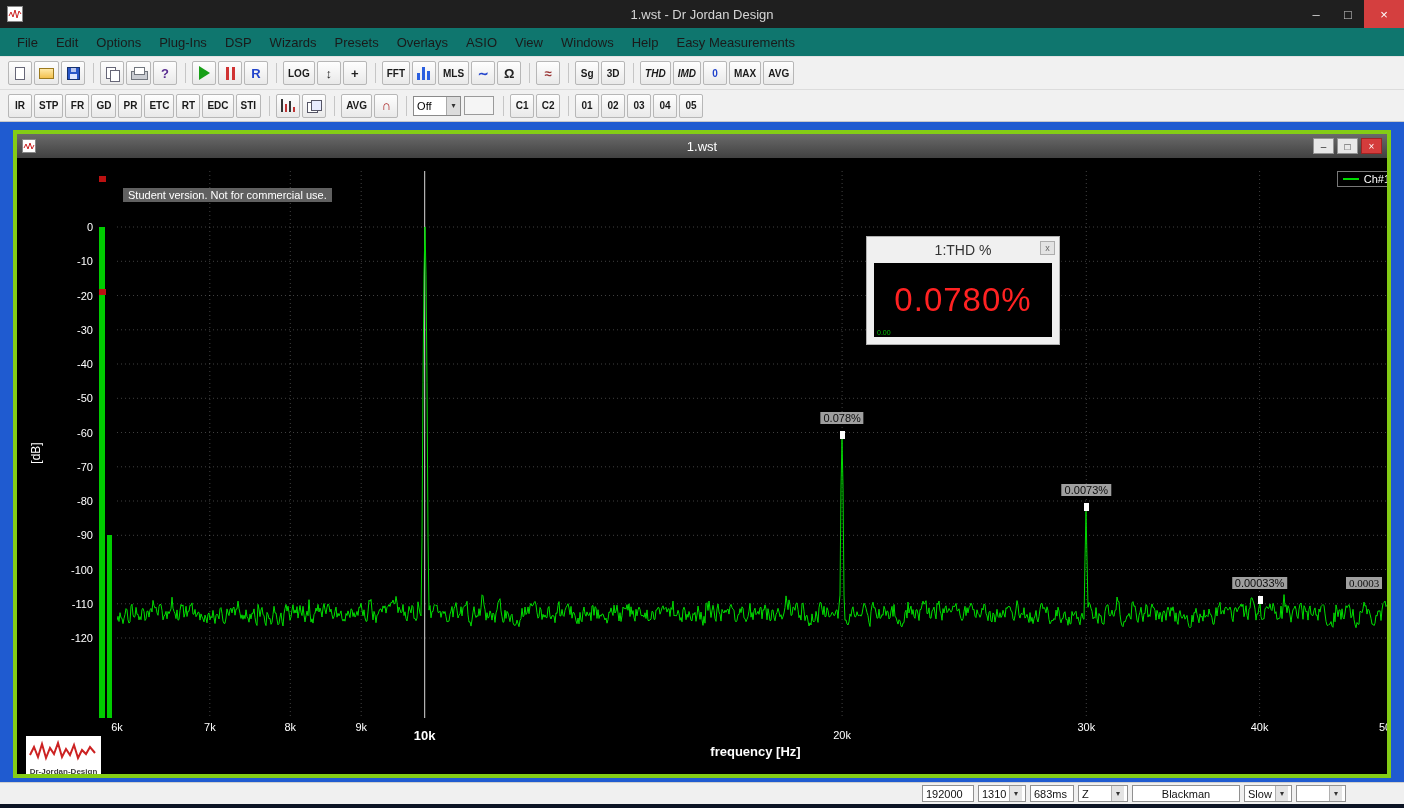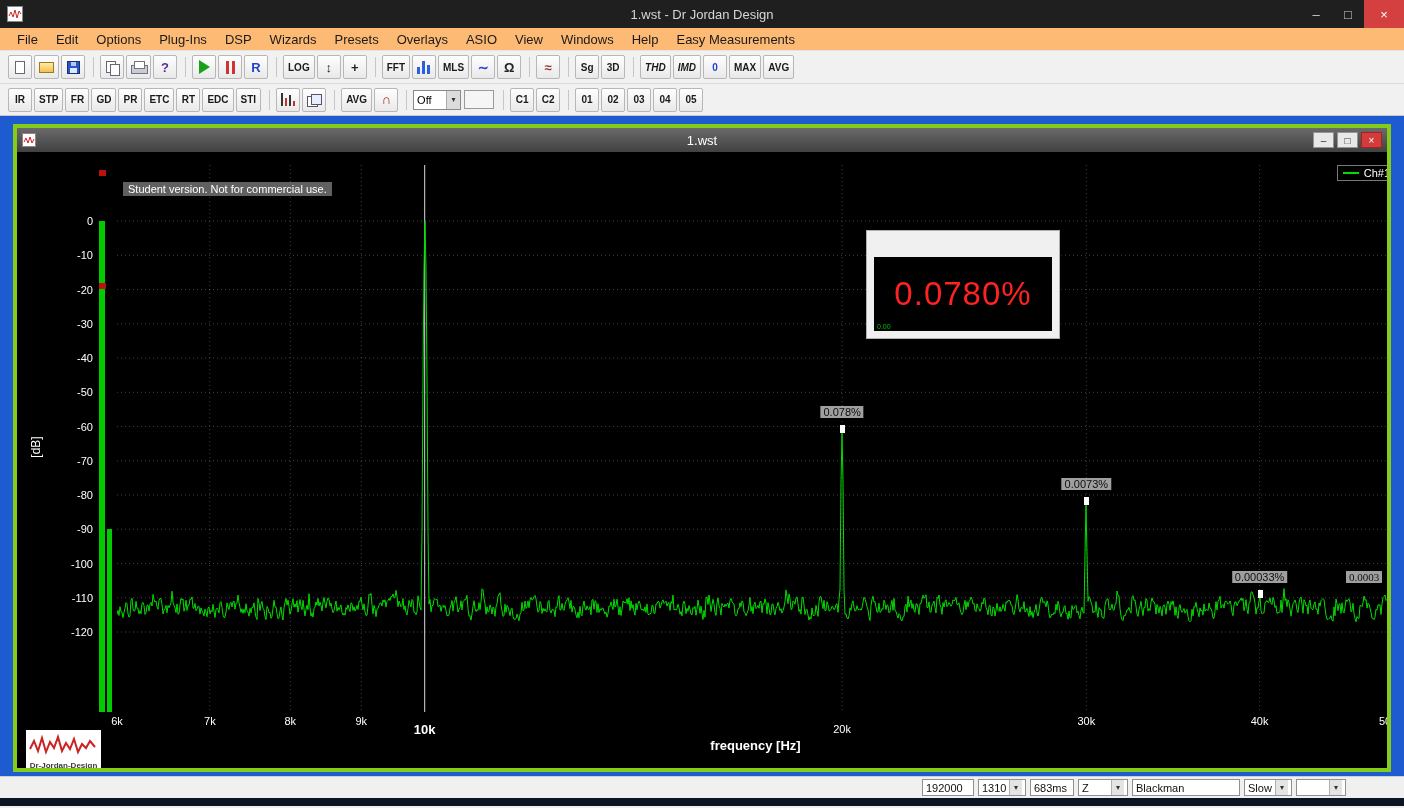--- a/index.html
+++ b/index.html
@@ -9,21 +9,21 @@
 
   
   .titlebar{height:28px;background:#1f1f1f;display:flex;align-items:center;position:relative}
   .app-icon{margin-left:7px;display:flex;z-index:2}
   .titlebar .title{position:absolute;left:0;right:0;text-align:center;color:#d6d6d6;font-size:13px}
   .win-controls{margin-left:auto;display:flex;height:100%;z-index:2}
   .wbtn{width:32px;height:100%;display:flex;align-items:center;justify-content:center;color:#cfcfcf;font-size:13px;cursor:default}
   .wbtn.close{background:#d43f3f;color:#fff;width:40px}
 
   
-  .menubar{height:23px;background:#fdba74;display:flex;align-items:center;padding-left:8px;border-bottom:1px solid #e3e3e3}
+  .menubar{height:29px;background:#0f766e;display:flex;align-items:center;padding-left:8px;border-bottom:1px solid #e3e3e3}
   .menu-item{padding:0 9px;font-size:13px;color:#1a1a1a;height:100%;display:flex;align-items:center}
 
   
   .toolbar{background:#f1f1f1;display:flex;align-items:center;padding-left:8px}
   #toolbar1{height:33px;border-bottom:1px solid #dcdcdc}
   #toolbar2{height:32px;border-bottom:1px solid #c9c9c9}
   .tb-sep{width:1px;height:20px;background:#c6c6c6;margin:0 6px;flex:0 0 1px}
   .tb-btn{height:24px;min-width:24px;padding:0 4px;border:1px solid #b7b7b7;background:linear-gradient(#fefefe,#e9e9e9);
           border-radius:2px;display:flex;align-items:center;justify-content:center;margin-right:2px;cursor:default}
   .tb-lab{font-weight:bold;font-size:10px;color:#1a1a1a;white-space:nowrap}
@@ -366,20 +366,24 @@
             <div class="peak-marker" style="left: 1140.6px; top: 424.75px;"></div>
             <div class="peak-label" style="top: 405.75px; left: 1142.6px;">0.00033%</div>
             <div class="peak-marker" style="left: 1272px; top: 424.75px;"></div>
             <div class="peak-label edge" style="top: 405.75px; left: 1229px; font-family: Liberation Serif, serif;">0.0003</div>
           </div>
 
         <div class="xaxis-title" id="xaxis-title" style="left: 738.5px;">frequency [Hz]</div>
         <div class="cursor-label" id="cursor-label" style="left: 407.662px;">10k</div>
 
         <div class="thd">
+          <div class="thd-head">
+            <span>1:THD %</span>
+            <span class="thd-close">x</span>
+          </div>
           <div class="thd-body">
             <span class="thd-val">0.0780%</span>
             <span class="thd-mini">0.00</span>
           </div>
         </div>
 
         <div class="logo">
           <svg width="68" height="24">
             <polyline points="1,16 5,8 9,18 13,5 17,19 21,9 25,15 29,4 33,18 37,10 41,16 45,6 49,19 53,11 57,15 61,8 66,14" stroke="#cc2222" stroke-width="2" fill="none"></polyline>
           </svg>
@@ -422,21 +426,21 @@
         <span class="sb-val">131072</span>
         <span class="sb-arrow">▾</span>
       </span>
       <span class="sb-box" style="width: 44px;">
         <span class="sb-val">683ms</span>
       </span>
       <span class="sb-box" style="width: 50px;">
         <span class="sb-val">Z</span>
         <span class="sb-arrow">▾</span>
       </span>
-      <span class="sb-box" style="width: 108px;">
+      <span class="sb-box" style="width: 108px; text-align: center;">
         <span class="sb-val">Blackman</span>
       </span>
       <span class="sb-box" style="width: 48px;">
         <span class="sb-val">Slow</span>
         <span class="sb-arrow">▾</span>
       </span>
       <span class="sb-box" style="width: 50px;">
         <span class="sb-val"></span>
         <span class="sb-arrow">▾</span>
       </span>

